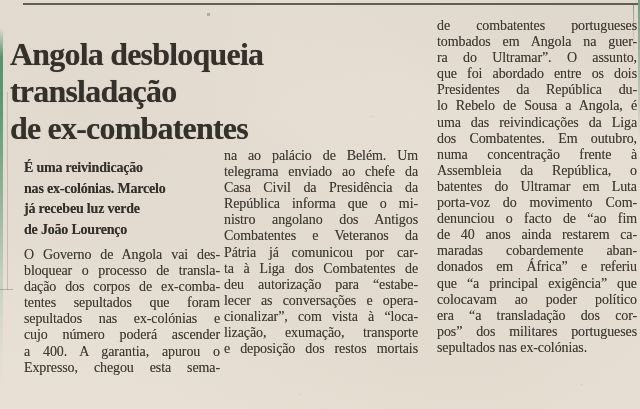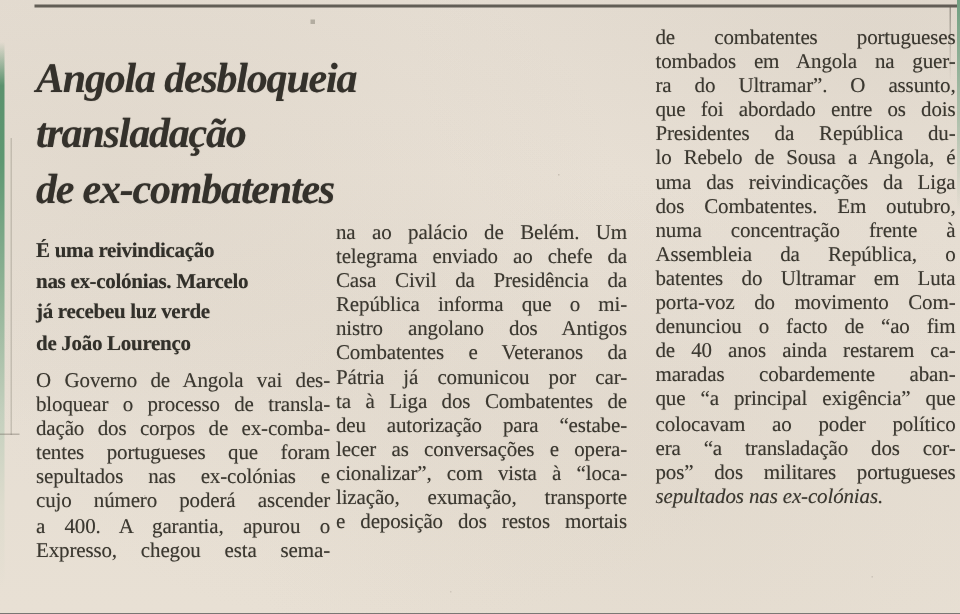--- a/index.html
+++ b/index.html
@@ -49,45 +49,44 @@
     box-shadow:
       208px 14px 0 1px rgba(90,85,72,.35),
       372px 116px 0 0 rgba(110,104,90,.25),
       536px 44px 0 0 rgba(110,104,90,.2),
       96px 330px 0 0 rgba(110,104,90,.22),
       300px 394px 0 0 rgba(120,112,98,.2),
       581px 384px 0 0 rgba(120,112,98,.22);
   }
   
   .headline{
-    position:absolute;left:24px;top:15px;width:400px;
-    font-weight:700;font-size:28px;line-height:37px;
+    position:absolute;left:10px;top:15px;width:400px;
+    font-weight:700;font-size:32px;line-height:37px;
     letter-spacing:-0.8px;color:#34312b;
     text-shadow:0 0 .7px rgba(52,49,43,.55);
-    font-style:italic;
   }
   
   .lead{
     position:absolute;left:24px;top:158px;width:202px;
     font-weight:700;font-size:14px;line-height:20.6px;
     letter-spacing:-0.2px;color:#32302a;
     text-shadow:0 0 .5px rgba(50,48,42,.5);
   }
   
   .bodycol{
     position:absolute;
     font-size:14px;line-height:16.1px;
     letter-spacing:-0.1px;color:#3b3830;
     text-shadow:0 0 .5px rgba(59,56,48,.45);
   }
   .col1{left:24px;top:247px;width:196px;}
   .col2{left:224px;top:148px;width:194px;}
   .col3{left:437px;top:18px;width:200px;}
   .bodycol .tline{text-align:justify;text-align-last:justify;white-space:nowrap;}
-  .col3.end-left .tline:last-child{text-align-last:left;font-style:italic;}
+  .col3.end-left .tline:last-child{text-align-last:left;}
   .headline .tline,.lead .tline{text-align:left;}
 </style>
 </head>
 <body>
 
 <div class="page">
 
   <div class="edge-left"></div>
   <div class="edge-right"></div>
   <div class="top-rule"></div>
@@ -106,21 +105,21 @@
       <div class="tline">É uma reivindicação</div>
       <div class="tline">nas ex-colónias. Marcelo</div>
       <div class="tline">já recebeu luz verde</div>
       <div class="tline">de João Lourenço</div>
     </div>
 
   <div class="bodycol col1">
       <div class="tline">O Governo de Angola vai des-</div>
       <div class="tline">bloquear o processo de transla-</div>
       <div class="tline">dação dos corpos de ex-comba-</div>
-      <div class="tline">tentes portugueses que foram</div>
+      <div class="tline">tentes sepultados que foram</div>
       <div class="tline">sepultados nas ex-colónias e</div>
       <div class="tline">cujo número poderá ascender</div>
       <div class="tline">a 400. A garantia, apurou o</div>
       <div class="tline">Expresso, chegou esta sema-</div>
     </div>
 
   <div class="bodycol col2">
       <div class="tline">na ao palácio de Belém. Um</div>
       <div class="tline">telegrama enviado ao chefe da</div>
       <div class="tline">Casa Civil da Presidência da</div>
@@ -145,20 +144,21 @@
       <div class="tline">lo Rebelo de Sousa a Angola, é</div>
       <div class="tline">uma das reivindicações da Liga</div>
       <div class="tline">dos Combatentes. Em outubro,</div>
       <div class="tline">numa concentração frente à</div>
       <div class="tline">Assembleia da República, o</div>
       <div class="tline">batentes do Ultramar em Luta</div>
       <div class="tline">porta-voz do movimento Com-</div>
       <div class="tline">denunciou o facto de “ao fim</div>
       <div class="tline">de 40 anos ainda restarem ca-</div>
       <div class="tline">maradas cobardemente aban-</div>
+      <div class="tline">donados em África” e referiu</div>
       <div class="tline">que “a principal exigência” que</div>
       <div class="tline">colocavam ao poder político</div>
       <div class="tline">era “a transladação dos cor-</div>
       <div class="tline">pos” dos militares portugueses</div>
       <div class="tline">sepultados nas ex-colónias.</div>
     </div>
 
 </div>
 
 </body></html>

